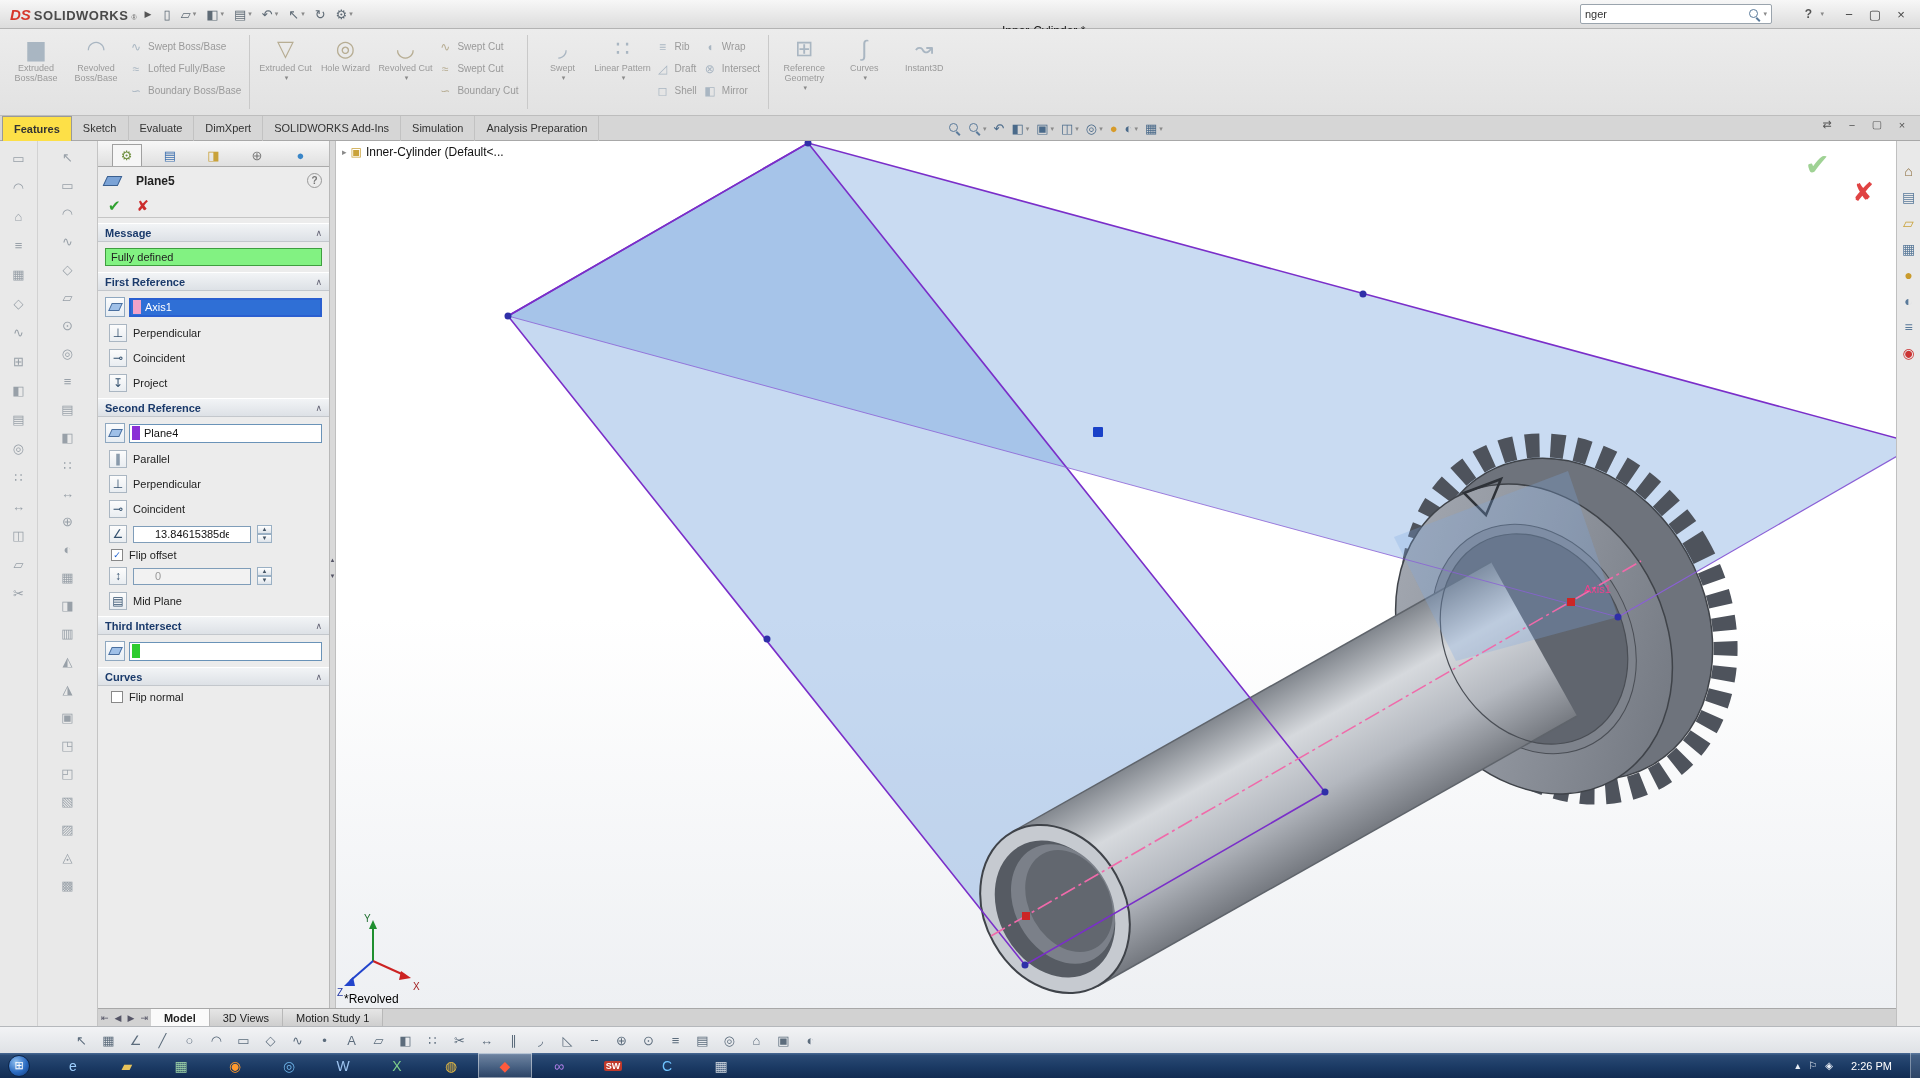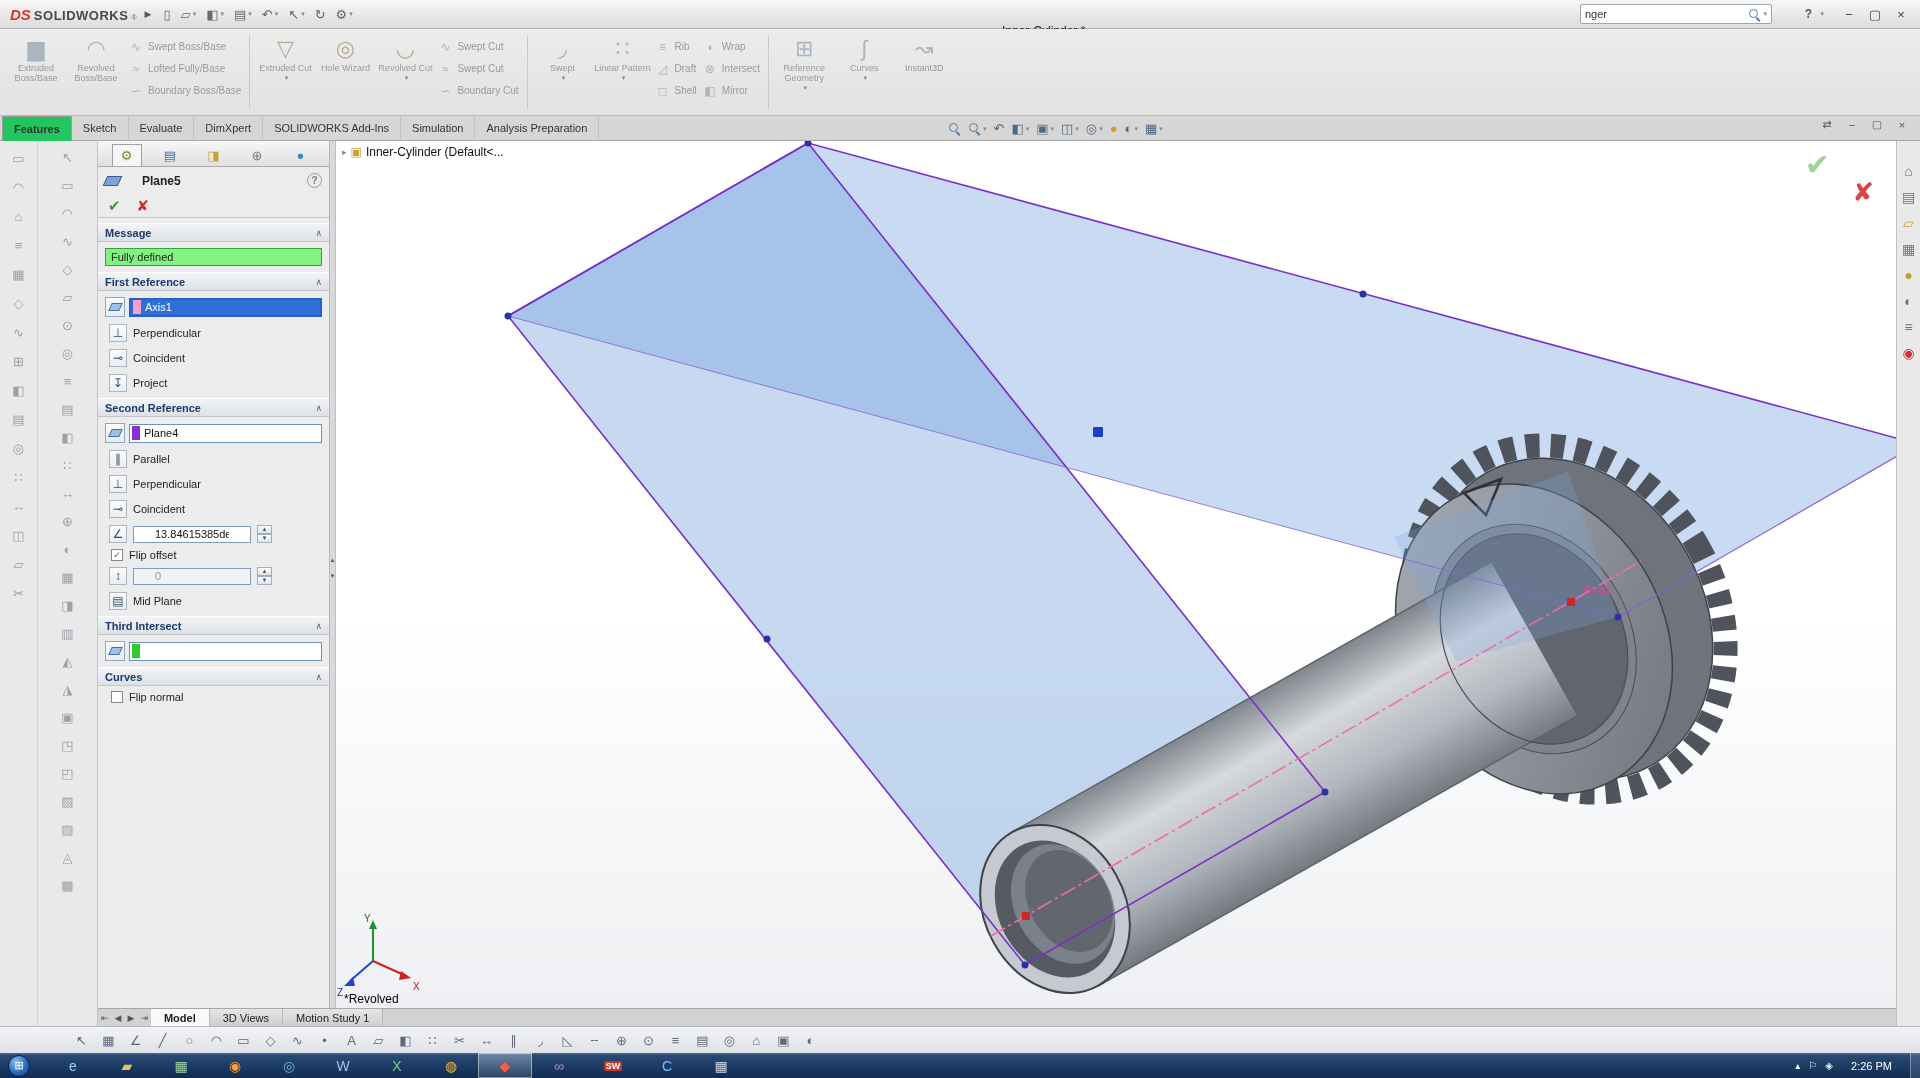--- a/index.html
+++ b/index.html
@@ -33,39 +33,39 @@
   .ribbon-big .glyph{font-size:22px;height:28px}
   .ribbon-stack{display:flex;flex-direction:column;padding-top:8px;gap:7px;margin:0 3px}
   .ribbon-small{display:flex;align-items:center;gap:5px;color:#9a9a9a;font-size:10px;height:15px;white-space:nowrap}
   .ribbon-small .glyph{font-size:12px;width:14px}
   .ribbon-divider{width:1px;background:#c9c9c9;margin:4px 3px}
 
   
   #tabrow{position:absolute;left:0;top:116px;width:1920px;height:25px;background:#d6d6d6;border-bottom:1px solid #a8a8a8}
   #command-tabs{position:absolute;left:2px;top:0;height:25px;display:flex;align-items:flex-end}
   .cmdtab{padding:4px 11px 5px;font-size:11px;color:#333;border-right:1px solid #c2c2c2;height:25px;display:flex;align-items:center}
-  .cmdtab.active{background:#22c55e;font-weight:bold;border:1px solid #999;border-bottom:0}
+  .cmdtab.active{background:#fde047;font-weight:bold;border:1px solid #999;border-bottom:0}
   #headsup{position:absolute;left:948px;top:1px;height:23px;display:flex;align-items:center;gap:7px}
   #headsup .icon-btn{display:flex;align-items:center;color:#4a6a8a;font-size:13px}
   #docctrl{position:absolute;right:10px;top:2px;display:flex;gap:9px;color:#555;font-size:11px;align-items:center}
   #docctrl span{width:16px;text-align:center}
 
   
   .strip{position:absolute;top:141px;background:#e9e9e9}
   #stripA{left:0;width:38px;height:885px;border-right:1px solid #d2d2d2}
   #stripB{left:38px;width:60px;height:885px;border-right:1px solid #c4c4c4}
   .strip .icon-btn{width:24px;height:24px;margin:5px auto;display:flex;align-items:center;justify-content:center;color:#98a0a8;font-size:13px}
   #stripB .icon-btn{margin:4px auto}
 
   
   #pm{position:absolute;left:98px;top:141px;width:232px;height:867px;background:#ececec;border-right:1px solid #b8b8b8}
   .pm-tabs{height:26px;display:flex;align-items:flex-end;justify-content:space-evenly;background:linear-gradient(#f7f7f7,#e0e0e0);border-bottom:1px solid #aaa}
   .pmtab{width:30px;height:22px;display:flex;align-items:center;justify-content:center;font-size:13px}
   .pmtab.active{background:#f6f6f6;border:1px solid #a0a0a0;border-bottom:0}
-  .pm-title{height:27px;display:flex;align-items:center;padding:0 7px;gap:22px}
+  .pm-title{height:27px;display:flex;align-items:center;padding:0 7px;gap:16px}
   .plane-chip{width:15px;height:10px;background:#7ba3d6;border:1px solid #3a5f8f;transform:skewX(-25deg)}
   .pm-title b{font-size:12px}
   .help-circle{margin-left:auto;width:15px;height:15px;border:1.5px solid #999;border-radius:50%;color:#777;font-size:10px;font-weight:bold;display:flex;align-items:center;justify-content:center}
   .pm-okrow{height:24px;display:flex;align-items:center;gap:16px;padding:0 10px;border-bottom:1px solid #c5c5c5}
   .ok{color:#2fa12f;font-size:15px}
   .cancel{color:#cc2b2b;font-size:15px}
   .pm-sec-h{margin-top:5px;height:19px;display:flex;align-items:center;padding:0 7px;background:linear-gradient(#f2f4f6,#dde1e6);border-top:1px solid #fff;border-bottom:1px solid #c3c7cc;color:#1a3a6b;font-weight:bold;font-size:11px}
   .pm-sec-h .chev{margin-left:auto;color:#667;font-size:9px;font-weight:normal}
   .msgbox{margin:6px 7px;background:#82f282;border:1px solid #3f9e3f;padding:2px 5px;font-size:11px}
   .selrow{display:flex;align-items:center;gap:4px;margin:6px 7px}

